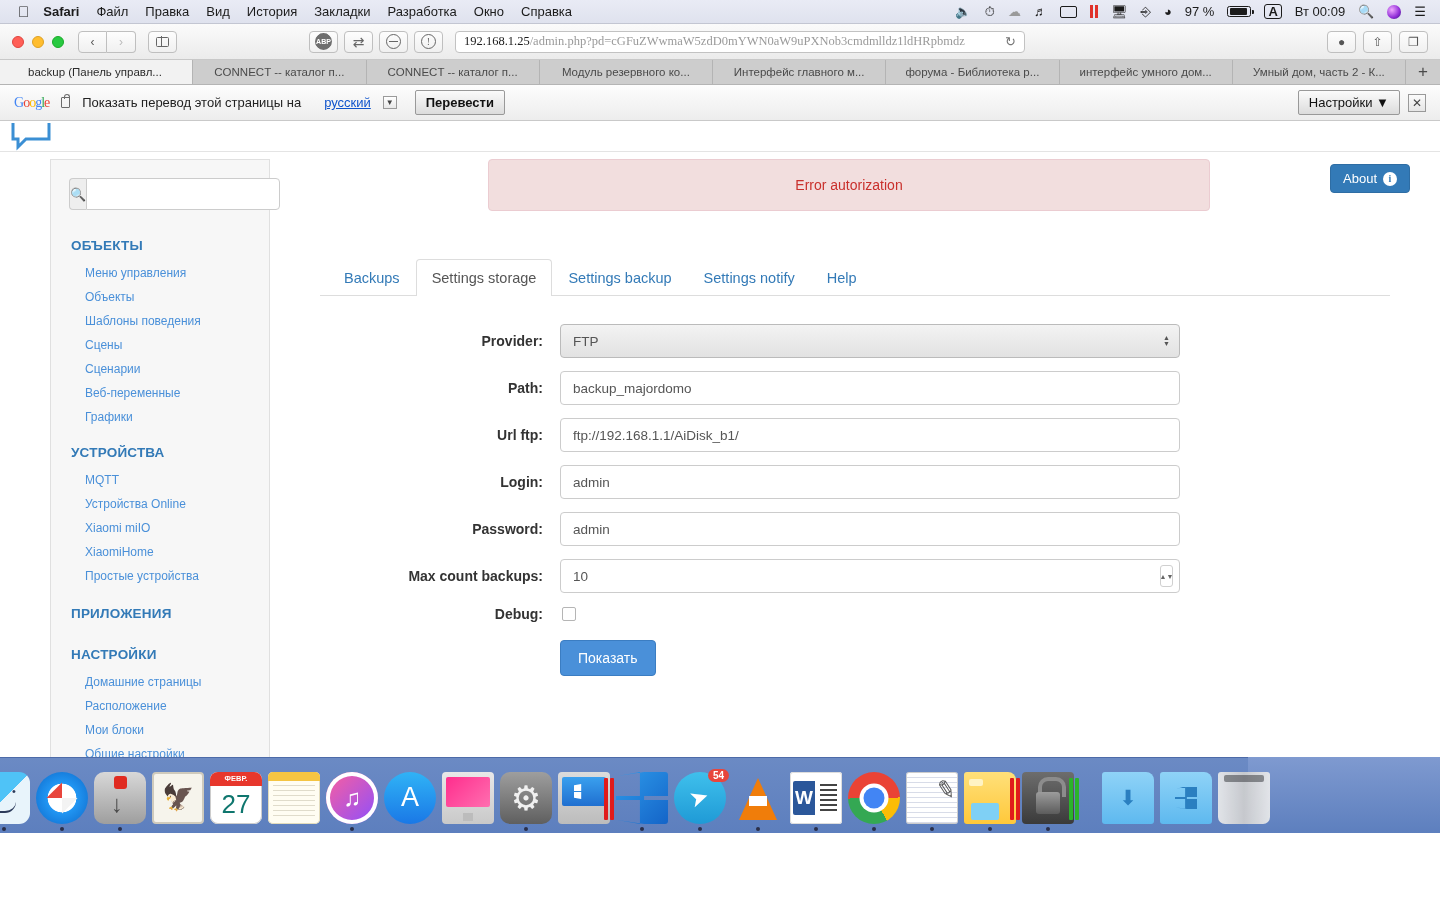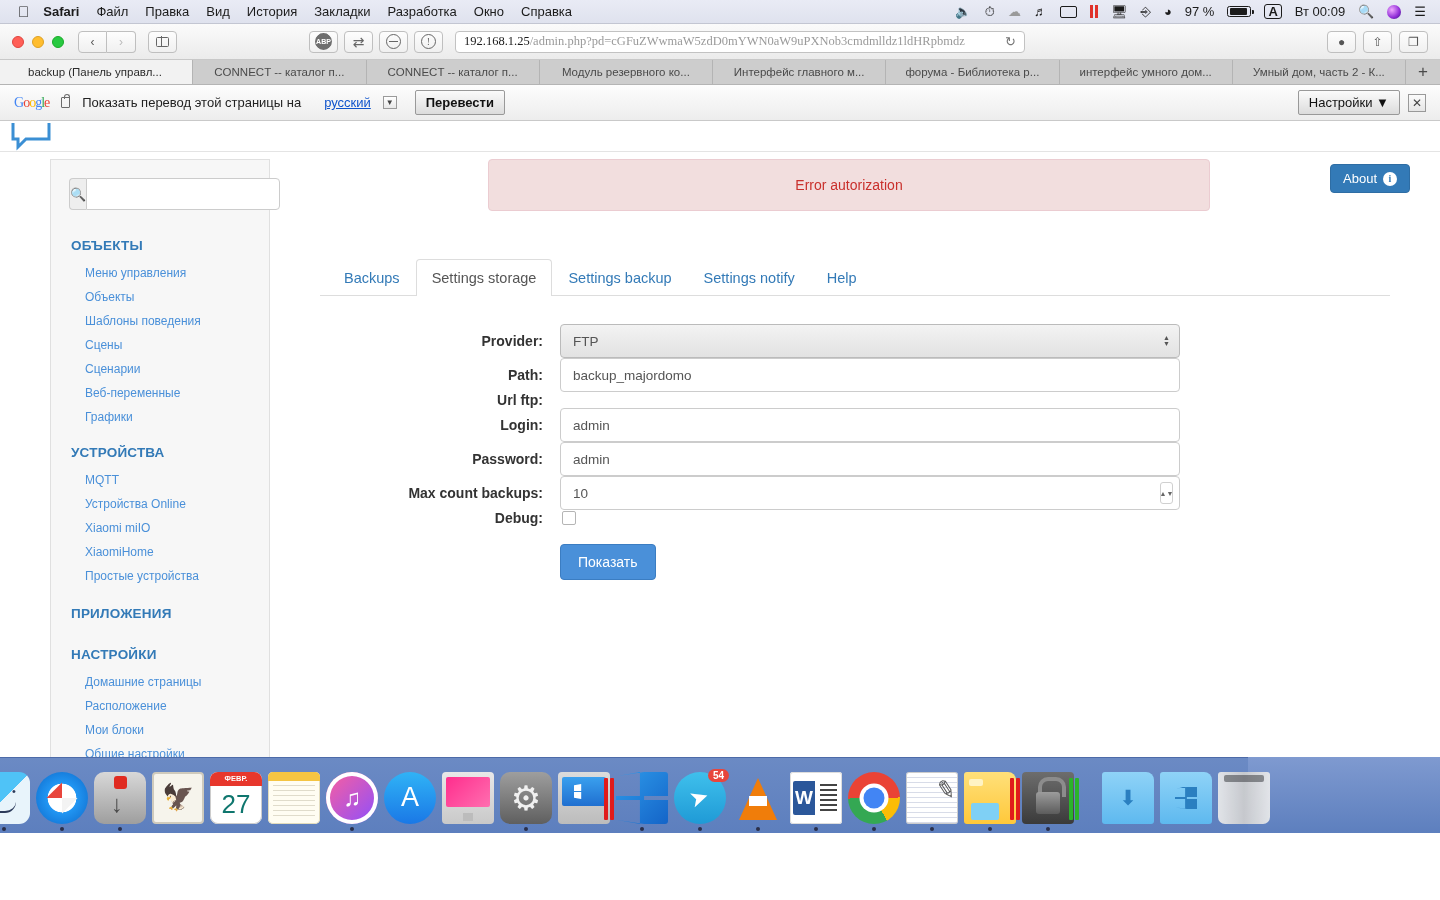--- a/index.html
+++ b/index.html
@@ -225,21 +225,21 @@
     margin-bottom: -1px; border-radius: 4px 4px 0 0;
     white-space: nowrap;
   }
   .ntab.active {
     color: #555; background: #fff;
     border-color: #ddd #ddd #fff;
   }
 
   
   .form { padding: 28px 0 0 0; }
-  .frow { display: flex; align-items: center; }
+  .frow { display: flex; align-items: center; margin-bottom: 13px; }
   .flabel {
     width: 252px; text-align: right; padding-right: 17px;
     font-weight: bold; font-size: 14px; color: #333;
   }
   .fctrl { width: 620px; position: relative; }
   .finput {
     width: 100%; height: 34px;
     border: 1px solid #ccc; border-radius: 4px;
     padding: 0 12px; font-size: 13.5px; color: #555;
     background: #fff; outline: none;
@@ -559,20 +559,23 @@
 
         <div class="frow">
           <div class="flabel">Path:</div>
           <div class="fctrl">
             <input class="finput" type="text" value="backup_majordomo" style="">
           </div>
         </div>
 
         <div class="frow">
           <div class="flabel">Url ftp:</div>
+          <div class="fctrl">
+            <input class="finput" type="text" value="ftp://192.168.1.1/AiDisk_b1/" style="">
+          </div>
         </div>
 
         <div class="frow">
           <div class="flabel">Login:</div>
           <div class="fctrl">
             <input class="finput" type="text" value="admin" style="">
           </div>
         </div>
 
         <div class="frow">

